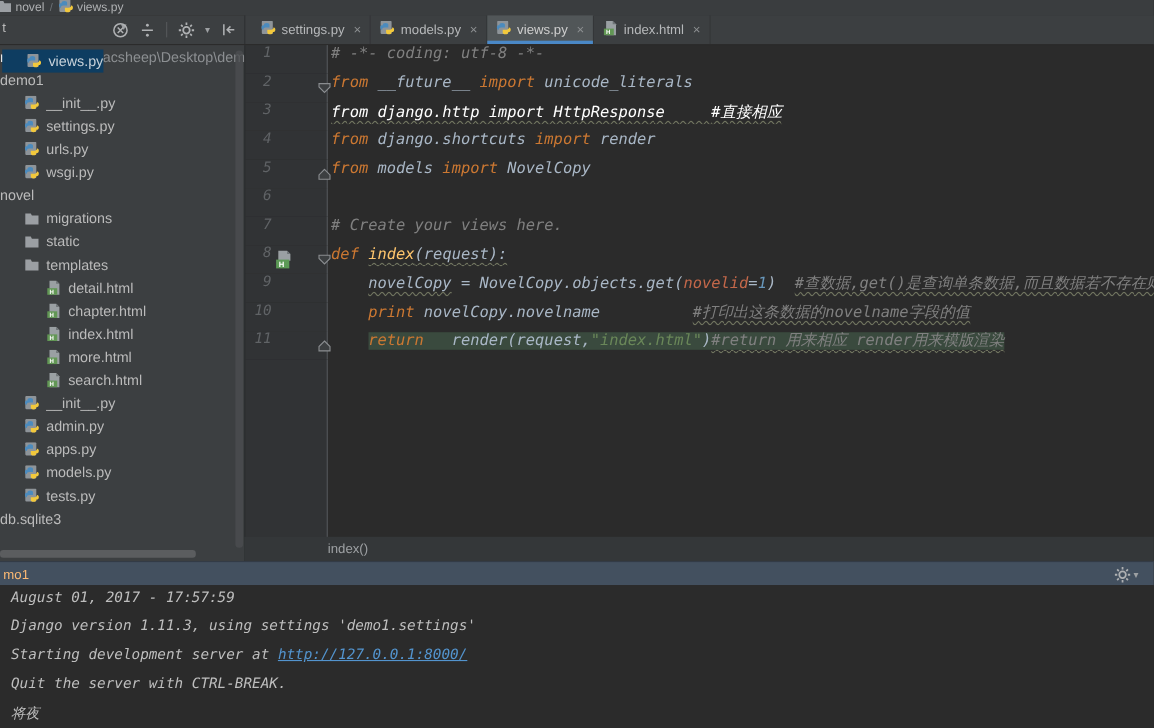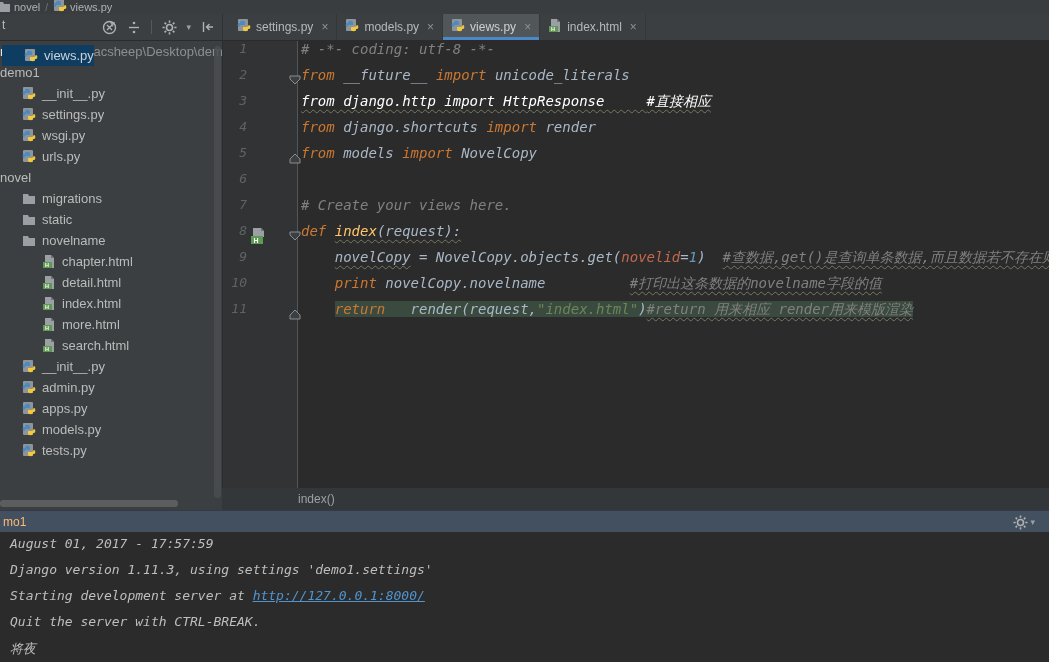--- a/index.html
+++ b/index.html
@@ -213,32 +213,32 @@
           </div>
           <div class="trow">
             <span style="width: 22px; flex: 0 0 auto;"></span>
             <span class="ic">
               <svg width="14" height="14" viewBox="0 0 14 14">
                 <rect x="1" y="0" width="10" height="12" rx="1" fill="#8E9499"></rect>
                 <path d="M3 3.5c0-1 .8-1.7 2.5-1.7S8 2.5 8 3.5V6H4.5C3.2 6 2.4 6.8 2.4 8H2c-.8 0-1.3-.9-1.3-2S1.2 4 2 4h1z" fill="#4B8BBE"></path>
                 <path d="M11 10.5c0 1-.8 1.7-2.5 1.7S6 11.5 6 10.5V8h3.5c1.3 0 2.1-.8 2.1-2h.4c.8 0 1.3.9 1.3 2s-.5 2-1.3 2h-1z" fill="#F2C83C"></path>
               </svg>
             </span>
+            <span>urls.py</span>
+          </div>
+          <div class="trow">
+            <span style="width: 22px; flex: 0 0 auto;"></span>
+            <span class="ic">
+              <svg width="14" height="14" viewBox="0 0 14 14">
+                <rect x="1" y="0" width="10" height="12" rx="1" fill="#8E9499"></rect>
+                <path d="M3 3.5c0-1 .8-1.7 2.5-1.7S8 2.5 8 3.5V6H4.5C3.2 6 2.4 6.8 2.4 8H2c-.8 0-1.3-.9-1.3-2S1.2 4 2 4h1z" fill="#4B8BBE"></path>
+                <path d="M11 10.5c0 1-.8 1.7-2.5 1.7S6 11.5 6 10.5V8h3.5c1.3 0 2.1-.8 2.1-2h.4c.8 0 1.3.9 1.3 2s-.5 2-1.3 2h-1z" fill="#F2C83C"></path>
+              </svg>
+            </span>
             <span>wsgi.py</span>
-          </div>
-          <div class="trow">
-            <span style="width: 22px; flex: 0 0 auto;"></span>
-            <span class="ic">
-              <svg width="14" height="14" viewBox="0 0 14 14">
-                <rect x="1" y="0" width="10" height="12" rx="1" fill="#8E9499"></rect>
-                <path d="M3 3.5c0-1 .8-1.7 2.5-1.7S8 2.5 8 3.5V6H4.5C3.2 6 2.4 6.8 2.4 8H2c-.8 0-1.3-.9-1.3-2S1.2 4 2 4h1z" fill="#4B8BBE"></path>
-                <path d="M11 10.5c0 1-.8 1.7-2.5 1.7S6 11.5 6 10.5V8h3.5c1.3 0 2.1-.8 2.1-2h.4c.8 0 1.3.9 1.3 2s-.5 2-1.3 2h-1z" fill="#F2C83C"></path>
-              </svg>
-            </span>
-            <span>urls.py</span>
           </div>
           <div class="trow">
             <span style="width: 0px; flex: 0 0 auto;"></span>
             <span>novel</span>
           </div>
           <div class="trow">
             <span style="width: 22px; flex: 0 0 auto;"></span>
             <span class="ic">
               <svg width="14" height="13" viewBox="0 0 14 13">
                 <path d="M1 2h5l1 2h6v8H1z" fill="#9B9FA3"></path>
@@ -255,45 +255,45 @@
             </span>
             <span>static</span>
           </div>
           <div class="trow">
             <span style="width: 22px; flex: 0 0 auto;"></span>
             <span class="ic">
               <svg width="14" height="13" viewBox="0 0 14 13">
                 <path d="M1 2h5l1 2h6v8H1z" fill="#9B9FA3"></path>
               </svg>
             </span>
-            <span>novelname</span>
+            <span>templates</span>
           </div>
           <div class="trow">
             <span style="width: 42px; flex: 0 0 auto;"></span>
             <span class="ic">
               <svg width="14" height="14" viewBox="0 0 14 14">
                 <path d="M3 0h6l3 3v10H3z" fill="#9AA0A3"></path>
                 <path d="M9 0l3 3H9z" fill="#6E7376"></path>
                 <rect x="1" y="7" width="9" height="6" fill="#629755"></rect>
                 <text x="3" y="12" font-size="5.5" font-family="Liberation Sans,sans-serif" font-weight="bold" fill="#FFFFFF">H</text>
               </svg>
             </span>
-            <span>chapter.html</span>
+            <span>detail.html</span>
           </div>
           <div class="trow">
             <span style="width: 42px; flex: 0 0 auto;"></span>
             <span class="ic">
               <svg width="14" height="14" viewBox="0 0 14 14">
                 <path d="M3 0h6l3 3v10H3z" fill="#9AA0A3"></path>
                 <path d="M9 0l3 3H9z" fill="#6E7376"></path>
                 <rect x="1" y="7" width="9" height="6" fill="#629755"></rect>
                 <text x="3" y="12" font-size="5.5" font-family="Liberation Sans,sans-serif" font-weight="bold" fill="#FFFFFF">H</text>
               </svg>
             </span>
-            <span>detail.html</span>
+            <span>chapter.html</span>
           </div>
           <div class="trow">
             <span style="width: 42px; flex: 0 0 auto;"></span>
             <span class="ic">
               <svg width="14" height="14" viewBox="0 0 14 14">
                 <path d="M3 0h6l3 3v10H3z" fill="#9AA0A3"></path>
                 <path d="M9 0l3 3H9z" fill="#6E7376"></path>
                 <rect x="1" y="7" width="9" height="6" fill="#629755"></rect>
                 <text x="3" y="12" font-size="5.5" font-family="Liberation Sans,sans-serif" font-weight="bold" fill="#FFFFFF">H</text>
               </svg>
@@ -382,20 +382,24 @@
           <div class="trow sel">
             <span style="width: 22px; flex: 0 0 auto;"></span>
             <span class="ic">
               <svg width="14" height="14" viewBox="0 0 14 14">
                 <rect x="1" y="0" width="10" height="12" rx="1" fill="#8E9499"></rect>
                 <path d="M3 3.5c0-1 .8-1.7 2.5-1.7S8 2.5 8 3.5V6H4.5C3.2 6 2.4 6.8 2.4 8H2c-.8 0-1.3-.9-1.3-2S1.2 4 2 4h1z" fill="#4B8BBE"></path>
                 <path d="M11 10.5c0 1-.8 1.7-2.5 1.7S6 11.5 6 10.5V8h3.5c1.3 0 2.1-.8 2.1-2h.4c.8 0 1.3.9 1.3 2s-.5 2-1.3 2h-1z" fill="#F2C83C"></path>
               </svg>
             </span>
             <span>views.py</span>
+          </div>
+          <div class="trow">
+            <span style="width: 0px; flex: 0 0 auto;"></span>
+            <span>db.sqlite3</span>
           </div>
         </div>
       <div class="vscroll"></div>
       <div class="hscroll"></div>
     </div>
     <div class="editor" id="editor">
         <div class="eline">
           <div class="gut">
             <span class="num">1</span>
           </div>

